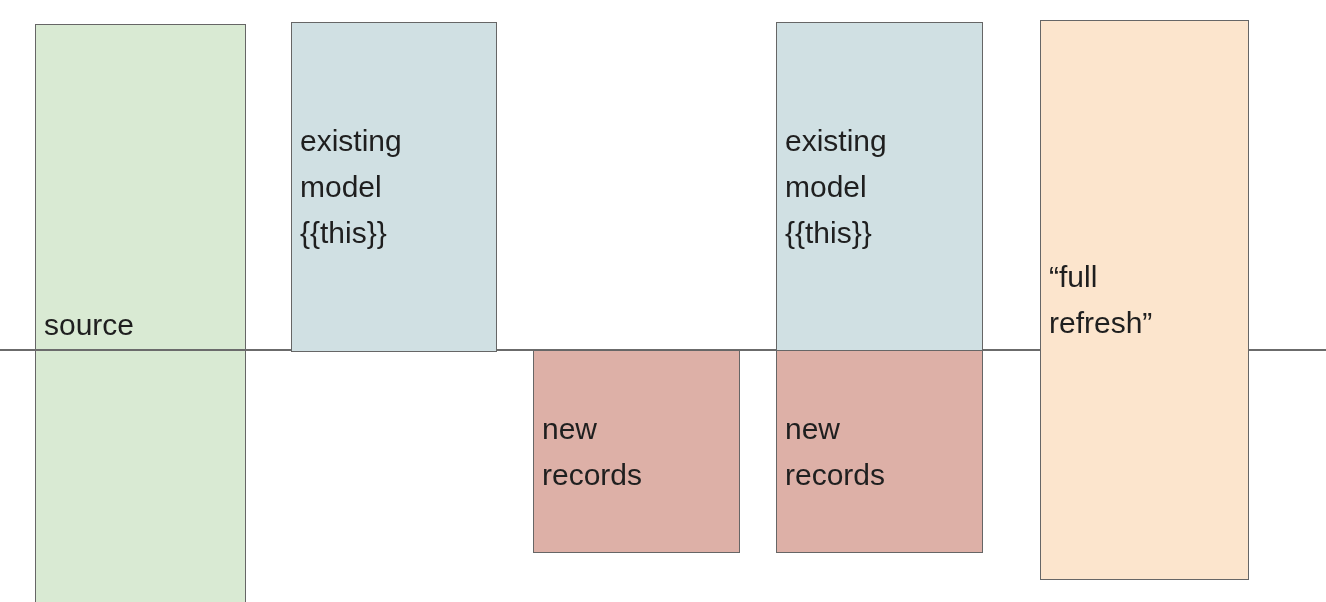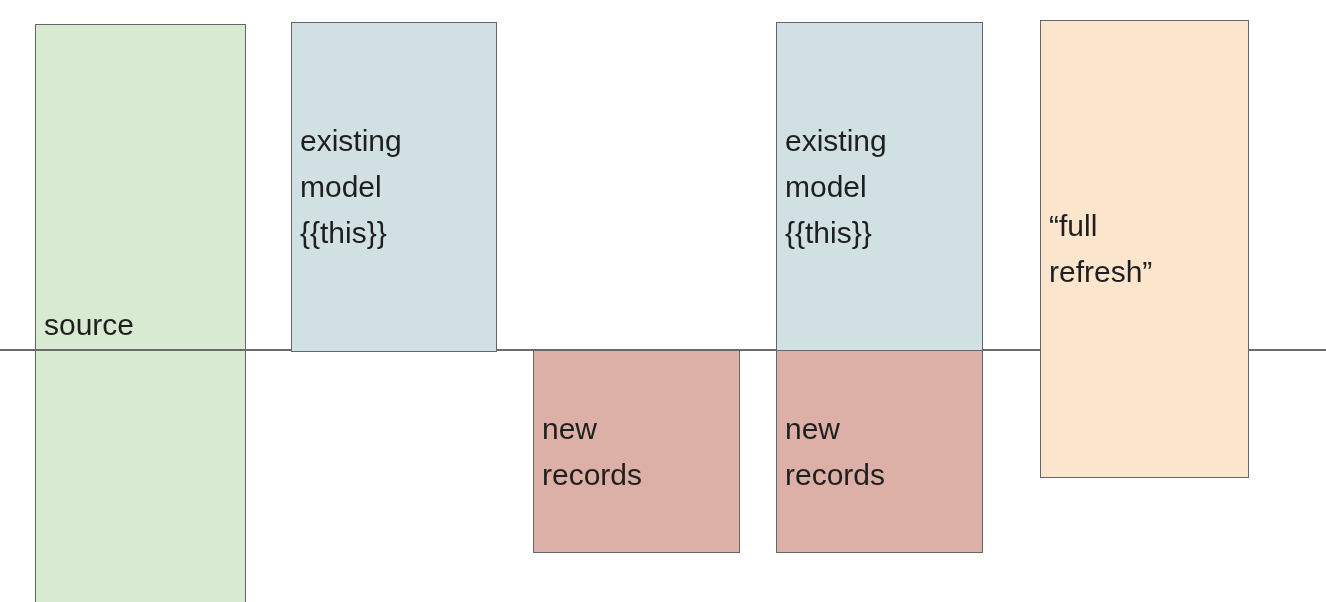--- a/index.html
+++ b/index.html
@@ -31,21 +31,21 @@
     line-height: 46px;
     color: #1f1f1f;
     white-space: pre-line;
   }
   
   #box-source        { left: 35px;   top: 24px;  width: 211px; height: 601px; z-index: 1; }
   #box-existing-left { left: 291px;  top: 22px;  width: 206px; height: 330px; z-index: 3; }
   #box-new-left      { left: 533px;  top: 350px; width: 207px; height: 203px; z-index: 3; }
   #box-existing-right{ left: 776px;  top: 22px;  width: 207px; height: 330px; z-index: 3; }
   #box-new-right     { left: 776px;  top: 350px; width: 207px; height: 203px; z-index: 3; }
-  #box-full-refresh  { left: 1040px; top: 20px;  width: 209px; height: 458px; z-index: 3; }
+  #box-full-refresh  { left: 1040px; top: 20px;  width: 209px; height: 560px; z-index: 3; }
   #cutoff-line {
     position: absolute;
     left: 0;
     top: 349px;
     width: 1326px;
     height: 2px;
     z-index: 2;
   }
 </style>
 </head>

